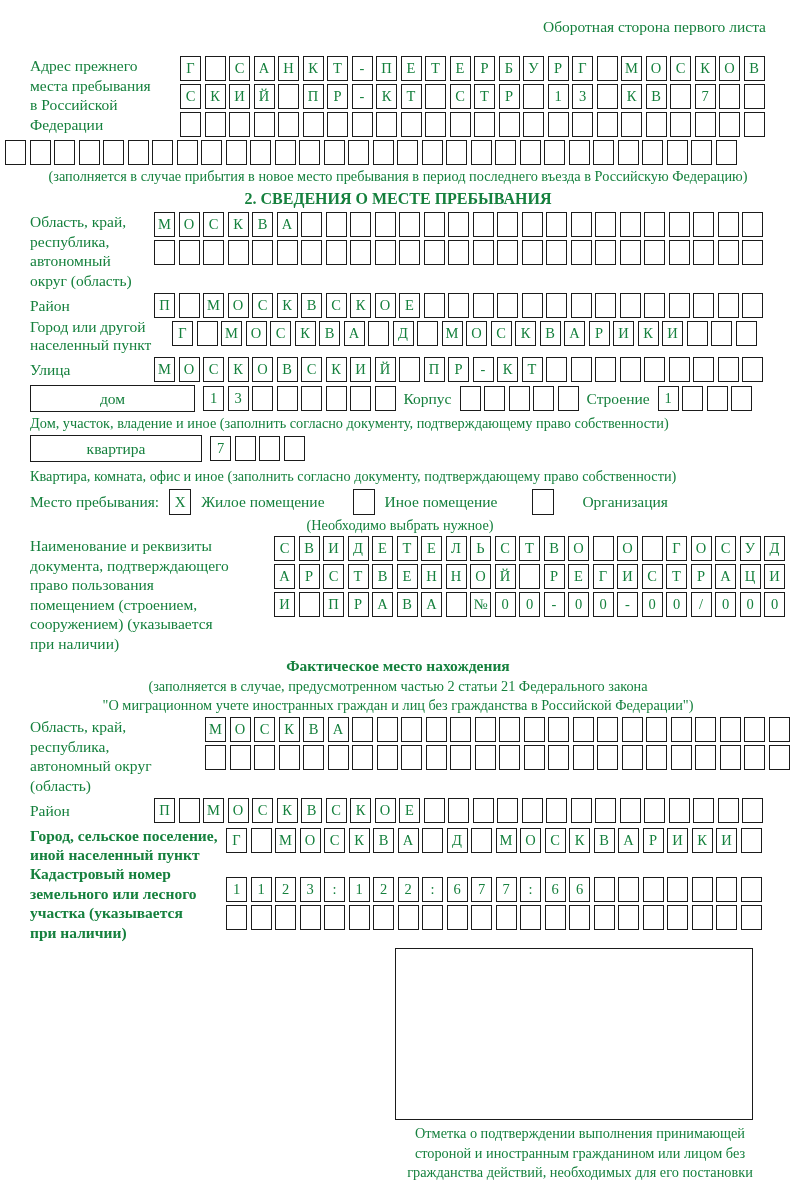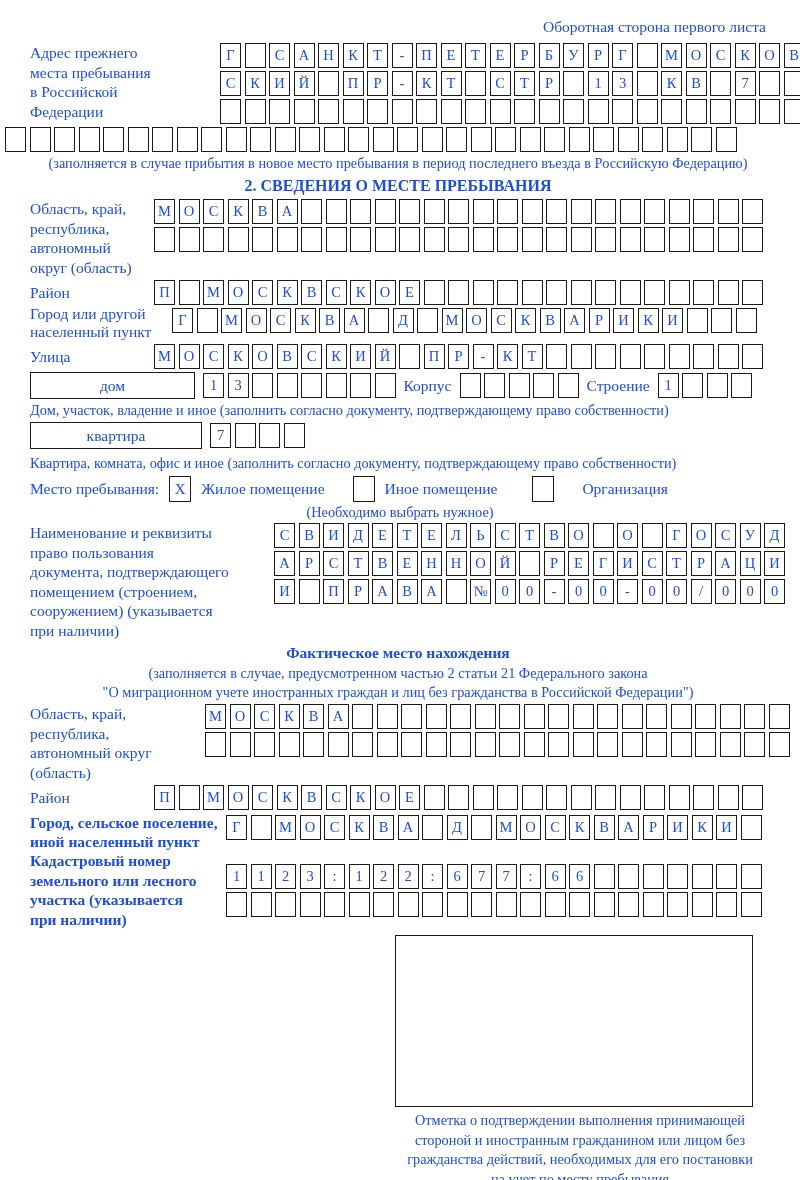--- a/index.html
+++ b/index.html
@@ -1,19 +1,19 @@
 <!DOCTYPE html>
 <html><head>
 <meta charset="utf-8">
 <style>
   html,body{margin:0;padding:0;background:#fff;}
   .page{
     width:800px;height:1180px;box-sizing:border-box;
     padding:8px 34px 0 30px;position:relative;overflow:hidden;
-    background:#fff;color:#1d4ed8;
+    background:#fff;color:#15803d;
     font-family:"Liberation Serif","DejaVu Serif",serif;
   }
   .hdr{ text-align:right; font-size:15.5px; margin-top:10px; }
   .frow{ display:flex; align-items:flex-start; }
   .lbl{ font-size:15.5px; line-height:19.5px; flex-shrink:0; }
   .lbl.single{ line-height:25px; }
   .rows{ display:flex; flex-direction:column; gap:3px; }
   .cellrow{ display:flex; gap:3.5px; }
   .cell{
     width:21px;height:25px;box-sizing:border-box;flex-shrink:0;
@@ -36,21 +36,21 @@
     font-size:15px;flex-shrink:0;background:#fff;
   }
   .stamp{ border:1.8px solid #1b1b1b; width:356px; height:170px; margin:6px 0 0 365px; background:#fff; }
   .stamp-caption{ width:470px; margin:4px 0 0 315px; text-align:center; font-size:14.3px; line-height:19.5px; }
 
   
   .w150{width:150px;} .w124{width:124px;} .w142{width:142px;}
   .w152{width:152px;} .w196{width:196px;font-weight:bold;} .w221{width:221px;}
 
   
-  .mt16{margin-top:7px;gap:40px;} .mt3{margin-top:3px;} .mt2{margin-top:2px;gap:23px;}
+  .mt16{margin-top:20px;} .mt3{margin-top:3px;} .mt2{margin-top:2px;gap:23px;}
   .full-row{margin-left:-25px;margin-top:3px;}
   .city-row{height:36px;}
   .city-row .lbl{margin-top:-3px;line-height:17.5px;}
   .house-line{display:flex;align-items:flex-start;gap:8px;margin-top:3px;}
   .choice-line{display:flex;align-items:center;gap:10px;margin-top:4px;font-size:15.5px;}
   .choice-note{text-align:center;width:630px;margin-left:55px;font-size:14.3px;margin-top:2px;}
   .pushdown{margin-top:13px;}
 </style>
 </head>
 <body>
@@ -391,22 +391,22 @@
     <span class="cbox" style="margin-left:18px;"></span>
     <span>Иное помещение</span>
     <span class="cbox" style="margin-left:25px;"></span>
     <span style="margin-left:18px;">Организация</span>
   </div>
   <div class="choice-note">(Необходимо выбрать нужное)</div>
 
   <div class="frow mt2">
     <div class="lbl w221">
         <div>Наименование и реквизиты</div>
+        <div>документа, подтверждающего</div>
         <div>право пользования</div>
-        <div>документа, подтверждающего</div>
         <div>помещением (строением,</div>
         <div>сооружением) (указывается</div>
         <div>при наличии)</div>
       </div>
     <div class="rows">
       <div class="cellrow">
           <span class="cell">С</span>
           <span class="cell">В</span>
           <span class="cell">И</span>
           <span class="cell">Д</span>

